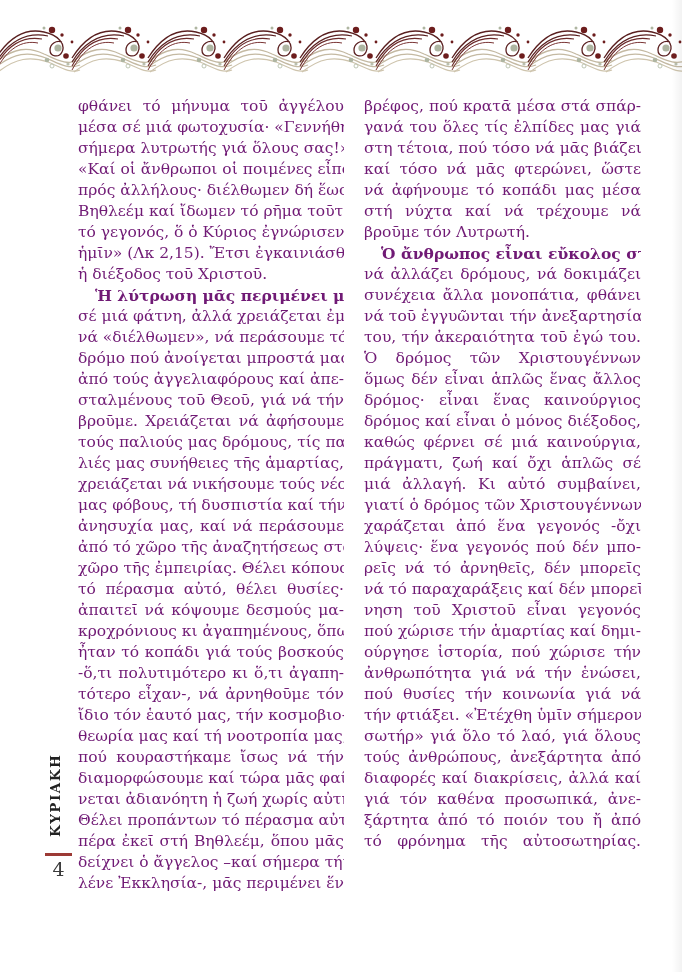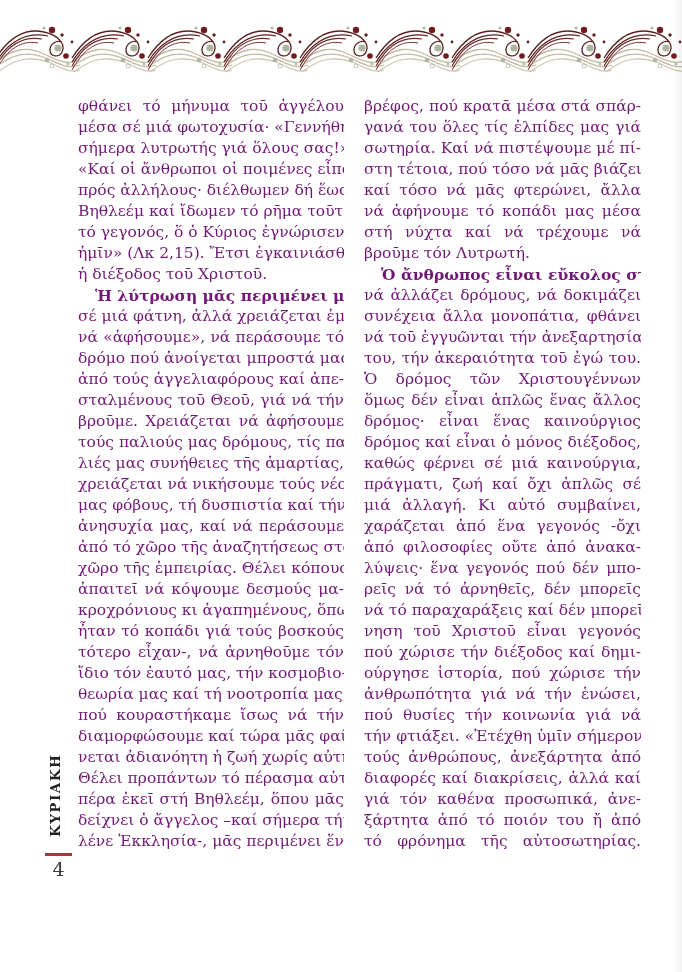--- a/index.html
+++ b/index.html
@@ -88,78 +88,80 @@
       <div class="line">μέσα σέ μιά φωτοχυσία· «Γεννήθηκε</div>
       <div class="line">σήμερα λυτρωτής γιά ὅλους σας!».</div>
       <div class="line">«Καί οἱ ἄνθρωποι οἱ ποιμένες εἶπον</div>
       <div class="line">πρός ἀλλήλους· διέλθωμεν δή ἕως</div>
       <div class="line">Βηθλεέμ καί ἴδωμεν τό ρῆμα τοῦτο</div>
       <div class="line">τό γεγονός, ὅ ὁ Κύριος ἐγνώρισεν</div>
       <div class="line">ἡμῖν» (Λκ 2,15). Ἔτσι ἐγκαινιάσθηκε</div>
       <div class="line flush">ἡ διέξοδος τοῦ Χριστοῦ.</div>
       <div class="line indent">Ἡ λύτρωση μᾶς περιμένει μέσα</div>
       <div class="line">σέ μιά φάτνη, ἀλλά χρειάζεται ἐμεῖς</div>
-      <div class="line">νά «ἀφήσουμε», νά περάσουμε τό</div>
+      <div class="line">νά «διέλθωμεν», νά περάσουμε τό</div>
       <div class="line">δρόμο πού ἀνοίγεται μπροστά μας</div>
       <div class="line">ἀπό τούς ἀγγελιαφόρους καί ἀπε-</div>
       <div class="line">σταλμένους τοῦ Θεοῦ, γιά νά τήν</div>
       <div class="line">βροῦμε. Χρειάζεται νά ἀφήσουμε</div>
       <div class="line">τούς παλιούς μας δρόμους, τίς πα-</div>
       <div class="line">λιές μας συνήθειες τῆς ἁμαρτίας,</div>
       <div class="line">χρειάζεται νά νικήσουμε τούς νέους</div>
       <div class="line">μας φόβους, τή δυσπιστία καί τήν</div>
       <div class="line">ἀνησυχία μας, καί νά περάσουμε</div>
       <div class="line">ἀπό τό χῶρο τῆς ἀναζητήσεως στό</div>
       <div class="line">χῶρο τῆς ἐμπειρίας. Θέλει κόπους</div>
+      <div class="line">τό πέρασμα αὐτό, θέλει θυσίες·</div>
       <div class="line">ἀπαιτεῖ νά κόψουμε δεσμούς μα-</div>
       <div class="line">κροχρόνιους κι ἀγαπημένους, ὅπως</div>
       <div class="line">ἦταν τό κοπάδι γιά τούς βοσκούς</div>
+      <div class="line">-ὅ,τι πολυτιμότερο κι ὅ,τι ἀγαπη-</div>
       <div class="line">τότερο εἶχαν-, νά ἀρνηθοῦμε τόν</div>
       <div class="line">ἴδιο τόν ἑαυτό μας, τήν κοσμοβιο-</div>
       <div class="line">θεωρία μας καί τή νοοτροπία μας,</div>
       <div class="line">πού κουραστήκαμε ἴσως νά τήν</div>
       <div class="line">διαμορφώσουμε καί τώρα μᾶς φαί-</div>
       <div class="line">νεται ἀδιανόητη ἡ ζωή χωρίς αὐτήν.</div>
       <div class="line">Θέλει προπάντων τό πέρασμα αὐτό</div>
       <div class="line">πέρα ἐκεῖ στή Βηθλεέμ, ὅπου μᾶς</div>
       <div class="line">δείχνει ὁ ἄγγελος –καί σήμερα τήν</div>
       <div class="line">λένε Ἐκκλησία-, μᾶς περιμένει ἕνα</div>
     </div>
   <div class="column column-right">
       <div class="line">βρέφος, πού κρατᾶ μέσα στά σπάρ-</div>
       <div class="line">γανά του ὅλες τίς ἐλπίδες μας γιά</div>
-      <div class="line">σωτηρία. Καί νά πιστέψουμε μέ πί-</div>
       <div class="line">στη τέτοια, πού τόσο νά μᾶς βιάζει</div>
-      <div class="line">καί τόσο νά μᾶς φτερώνει, ἄλλα</div>
+      <div class="line">καί τόσο νά μᾶς φτερώνει, ὥστε</div>
       <div class="line">νά ἀφήνουμε τό κοπάδι μας μέσα</div>
       <div class="line">στή νύχτα καί νά τρέχουμε νά</div>
       <div class="line flush">βροῦμε τόν Λυτρωτή.</div>
       <div class="line indent">Ὁ ἄνθρωπος εἶναι εὔκολος στό</div>
       <div class="line">νά ἀλλάζει δρόμους, νά δοκιμάζει</div>
       <div class="line">συνέχεια ἄλλα μονοπάτια, φθάνει</div>
       <div class="line">νά τοῦ ἐγγυῶνται τήν ἀνεξαρτησία</div>
       <div class="line">του, τήν ἀκεραιότητα τοῦ ἐγώ του.</div>
       <div class="line">Ὁ δρόμος τῶν Χριστουγέννων</div>
       <div class="line">ὅμως δέν εἶναι ἁπλῶς ἕνας ἄλλος</div>
       <div class="line">δρόμος· εἶναι ἕνας καινούργιος</div>
       <div class="line">δρόμος καί εἶναι ὁ μόνος διέξοδος,</div>
       <div class="line">καθώς φέρνει σέ μιά καινούργια,</div>
       <div class="line">πράγματι, ζωή καί ὄχι ἁπλῶς σέ</div>
       <div class="line">μιά ἀλλαγή. Κι αὐτό συμβαίνει,</div>
+      <div class="line">γιατί ὁ δρόμος τῶν Χριστουγέννων</div>
       <div class="line">χαράζεται ἀπό ἕνα γεγονός -ὄχι</div>
-      <div class="line">ἀπό φιλοσοφίες οὔτε ἀπό ἀνακα-</div>
       <div class="line">λύψεις· ἕνα γεγονός πού δέν μπο-</div>
       <div class="line">ρεῖς νά τό ἀρνηθεῖς, δέν μπορεῖς</div>
       <div class="line">νά τό παραχαράξεις καί δέν μπορεῖς</div>
       <div class="line">νηση τοῦ Χριστοῦ εἶναι γεγονός</div>
-      <div class="line">πού χώρισε τήν διέξοδος καί δημι-</div>
+      <div class="line">πού χώρισε τήν ἁμαρτίας καί δημι-</div>
       <div class="line">ούργησε ἱστορία, πού χώρισε τήν</div>
       <div class="line">ἀνθρωπότητα γιά νά τήν ἑνώσει,</div>
       <div class="line">πού θυσίες τήν κοινωνία γιά νά</div>
       <div class="line">τήν φτιάξει. «Ἐτέχθη ὑμῖν σήμερον</div>
+      <div class="line">σωτήρ» γιά ὅλο τό λαό, γιά ὅλους</div>
       <div class="line">τούς ἀνθρώπους, ἀνεξάρτητα ἀπό</div>
       <div class="line">διαφορές καί διακρίσεις, ἀλλά καί</div>
       <div class="line">γιά τόν καθένα προσωπικά, ἀνε-</div>
       <div class="line">ξάρτητα ἀπό τό ποιόν του ἤ ἀπό</div>
       <div class="line">τό φρόνημα τῆς αὐτοσωτηρίας.</div>
     </div>
 
   <div class="section-label">ΚΥΡΙΑΚΗ</div>
   <div class="red-rule"></div>
   <div class="page-number">4</div>

